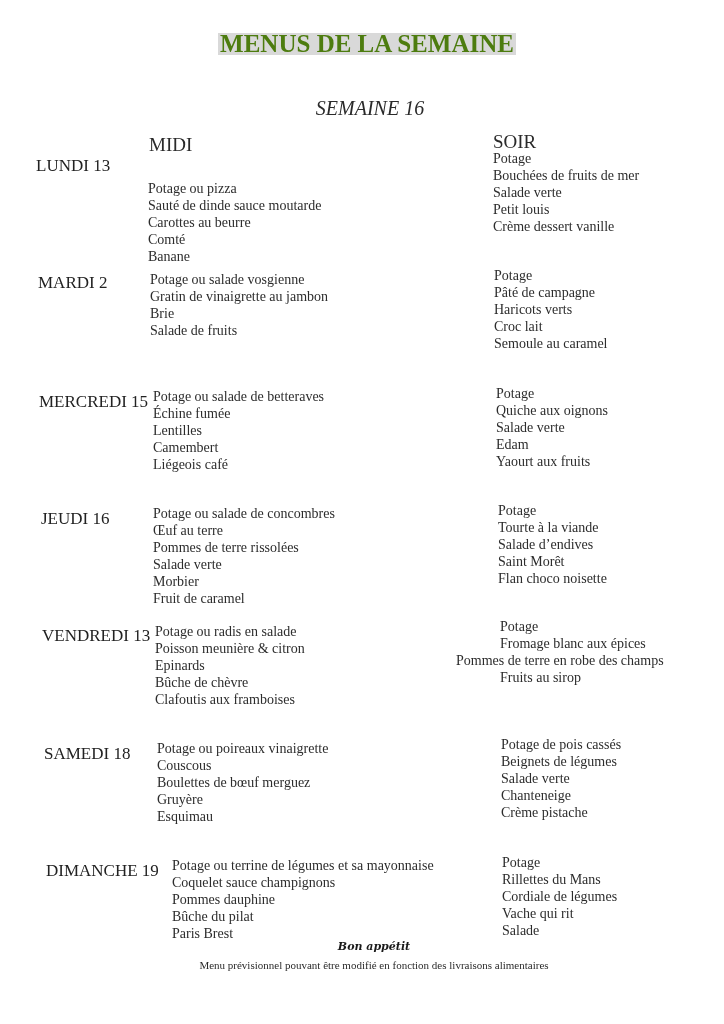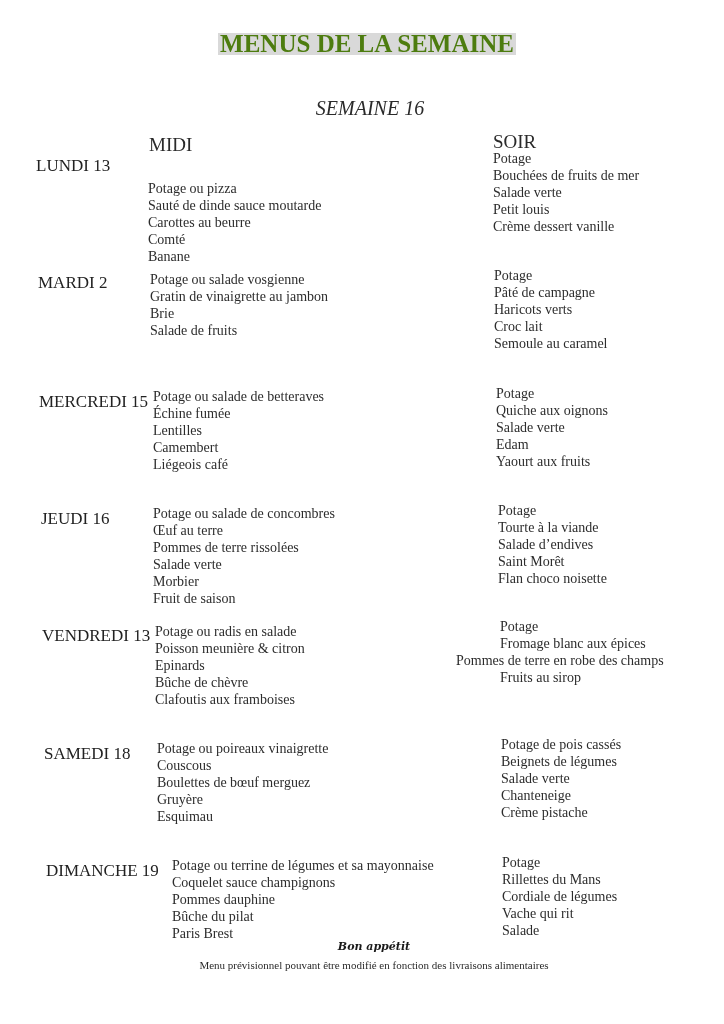--- a/index.html
+++ b/index.html
@@ -125,21 +125,21 @@
   <div class="dish">Yaourt aux fruits</div>
 </div>
 
 <div class="day-label" style="left:41px; top:509px;">JEUDI 16</div>
 <div class="dish-list" style="left:153px; top:505px;">
   <div class="dish">Potage ou salade de concombres</div>
   <div class="dish">Œuf au terre</div>
   <div class="dish">Pommes de terre rissolées</div>
   <div class="dish">Salade verte</div>
   <div class="dish">Morbier</div>
-  <div class="dish">Fruit de saison</div>
+  <div class="dish">Fruit de caramel</div>
 </div>
 <div class="dish-list" style="left:498px; top:502px;">
   <div class="dish">Potage</div>
   <div class="dish">Tourte à la viande</div>
   <div class="dish">Salade d’endives</div>
   <div class="dish">Saint Morêt</div>
   <div class="dish">Flan choco noisette</div>
 </div>
 
 <div class="day-label" style="left:42px; top:626px;">VENDREDI 13</div>

